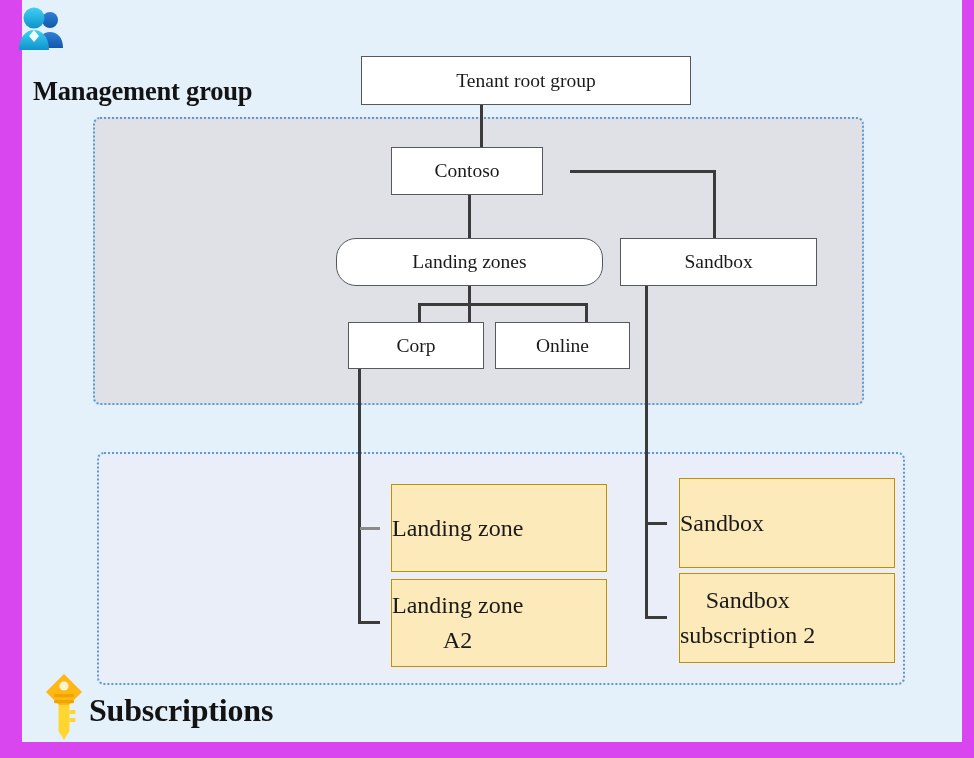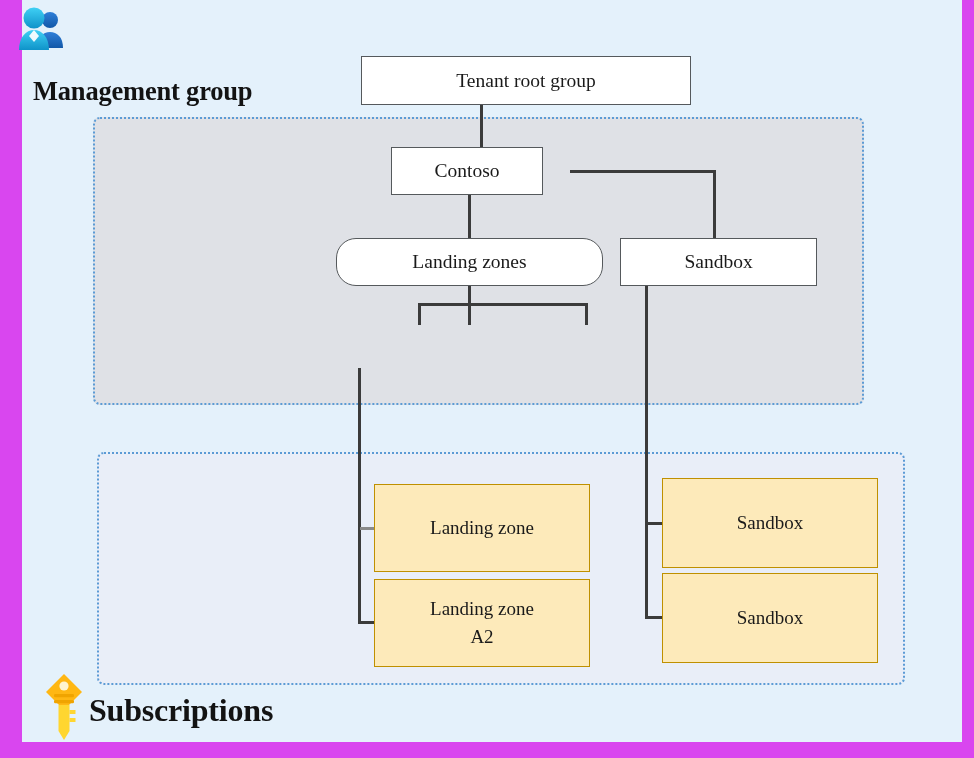--- a/index.html
+++ b/index.html
@@ -57,26 +57,27 @@
     text-align: center;
     z-index: 6;
   }
   .sub-box {
     position: absolute;
     box-sizing: border-box;
     background: #fdeaba;
     border: 1.4px solid #bf9000;
     display: flex;
     align-items: center;
-    justify-content: center;
-    font-size: 19px;
+    justify-content: flex-start;
+    font-size: 24px;
     color: #1a1a1a;
     text-align: center;
     line-height: 1.45;
     z-index: 6;
+    margin-left: 17px;
   }
   .conn {
     position: absolute;
     background: #3b3b3b;
     z-index: 3;
   }
   .conn-h { height: 3px; }
   .conn-v { width: 3px; }
   .conn-stub {
     position: absolute;
@@ -181,21 +182,27 @@
   </div>
 
   <div class="mg-box" style="left:336px; top:238px; width:267px; height:48px;border-radius:20px;">
     <span>Landing zones</span>
   </div>
 
   <div class="mg-box" style="left:620px; top:238px; width:197px; height:48px;">
     <span>Sandbox</span>
   </div>
 
-
+  <div class="mg-box" style="left:348px; top:322px; width:136px; height:47px;">
+    <span>Corp</span>
+  </div>
+
+  <div class="mg-box" style="left:495px; top:322px; width:135px; height:47px;">
+    <span>Online</span>
+  </div>
 
   <div class="sub-box" style="left:374px; top:484px; width:216px; height:88px;">
     <div>
       <div>Landing zone</div>
     </div>
   </div>
 
   <div class="sub-box" style="left:374px; top:579px; width:216px; height:88px;">
     <div>
       <div>Landing zone</div>
@@ -205,16 +212,17 @@
 
   <div class="sub-box" style="left:662px; top:478px; width:216px; height:90px;">
     <div>
       <div>Sandbox</div>
     </div>
   </div>
 
   <div class="sub-box" style="left:662px; top:573px; width:216px; height:90px;">
     <div>
       <div>Sandbox</div>
+      <div>subscription 2</div>
     </div>
   </div>
 
 </div>
 
 </body></html>

